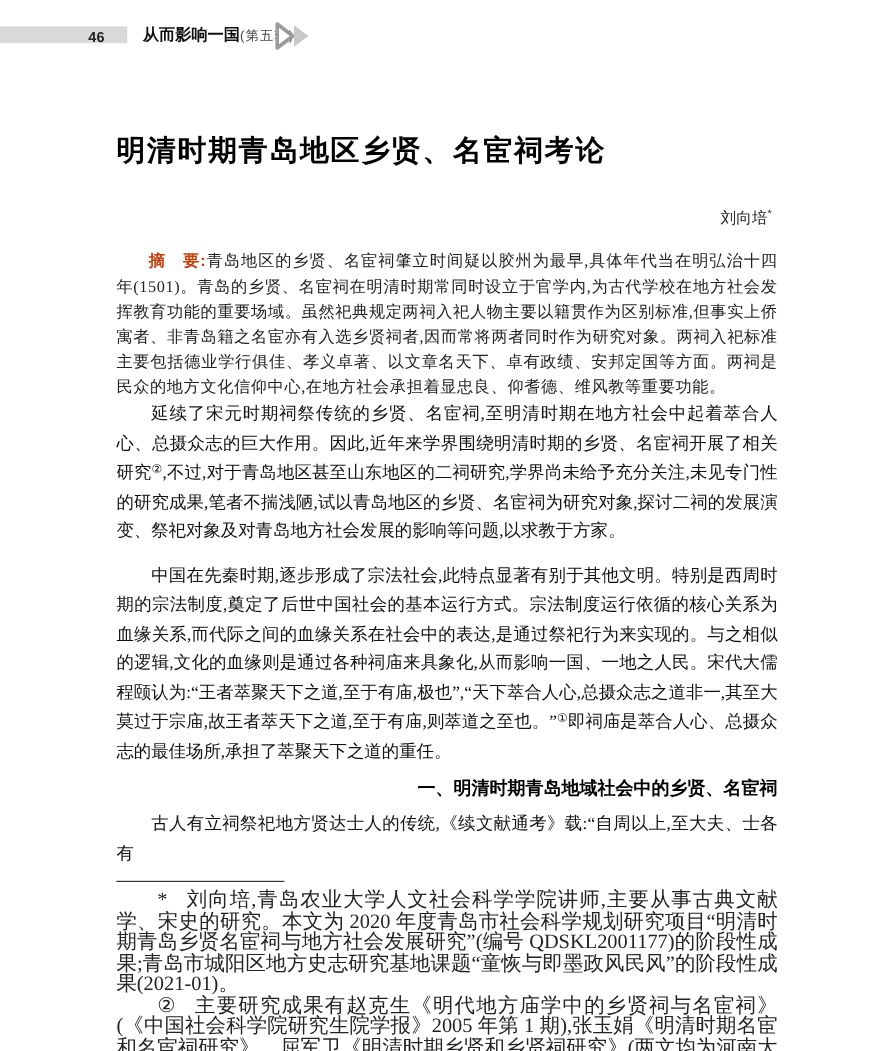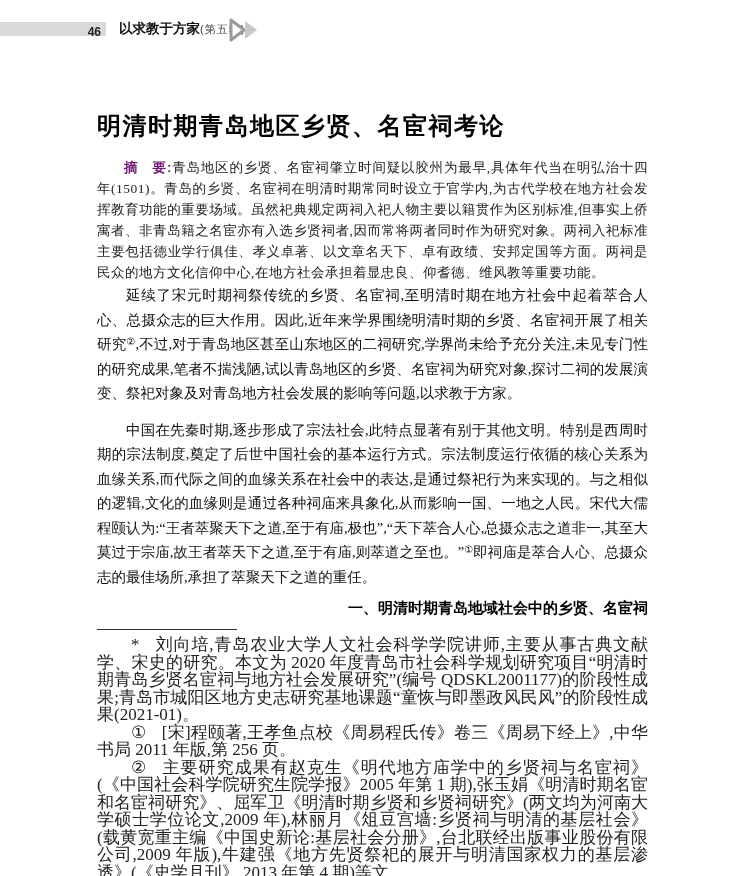--- a/index.html
+++ b/index.html
@@ -19,21 +19,21 @@
   .running-header { position: absolute; top: 20px; left: 0; right: 0; height: 26px; }
   .pagenum-bar {
     position: absolute; left: 0; top: 2px;
     width: 106px; height: 14px;
     background: #d9d9d9;
     text-align: right;
   }
   .pagenum {
     font-family: "Liberation Sans", "DejaVu Sans", sans-serif;
     font-size: 12px; font-weight: 700; line-height: 14px;
-    padding-right: 5px; color: #222; margin-top: 11px;
+    padding-right: 19px; color: #222; margin-top: 11px;
   }
   .series-title {
     position: absolute; left: 119px; top: 0;
     font-family: "Liberation Sans", "DejaVu Sans", sans-serif;
     font-size: 13.5px; font-weight: 700; line-height: 18px; color: #111;
     white-space: nowrap;
   }
   .series-volume {
     font-size: 11px; font-weight: 400; color: #444;
     letter-spacing: 1px;
@@ -66,21 +66,21 @@
     margin: 0;
     font-size: 13.5px; line-height: 21px;
     letter-spacing: 0.5px;
     text-align: justify;
     text-indent: 2em;
     color: #222;
   }
   .abstract { margin-top: 16px; }
   .block-label {
     font-family: "Liberation Sans", "DejaVu Sans", sans-serif;
-    font-weight: 700; font-style: normal; color: #701a75;
+    font-weight: 700; font-style: normal; color: #c2410c;
   }
 
   .body-para {
     margin: 0;
     font-size: 14.5px; line-height: 24.5px;
     text-align: justify;
     text-indent: 2em;
     color: #111;
   }
   .para-1 { margin-top: 12px; }
@@ -112,59 +112,60 @@
 </head>
 <body>
 
 <div class="page">
 
   <div class="running-header">
     <div class="pagenum-bar">
       <span class="pagenum">46</span>
     </div>
     <div class="series-title">
-      <span>以求教于方家</span><span class="series-volume">(第五辑)</span>
+      <span>从而影响一国</span><span class="series-volume">(第五辑)</span>
     </div>
     <span class="header-arrows">
       <svg width="40" height="24" viewBox="0 0 40 24">
         <polygon points="3,2 16,12 3,22" fill="#ffffff" stroke="#9b9b9b" stroke-width="3" stroke-linejoin="round"></polygon>
         <polygon points="17,3 29,12 17,21" fill="#c8c8c8"></polygon>
       </svg>
     </span>
   </div>
 
   <div class="content">
 
     <h1 class="article-title">明清时期青岛地区乡贤、名宦祠考论</h1>
 
+    <div class="author-line">
+      <span>刘向培</span><sup>*</sup>
+    </div>
 
     <p class="abstract">
       <span class="block-label">摘　要:</span><span>青岛地区的乡贤、名宦祠肇立时间疑以胶州为最早,具体年代当在明弘治十四年(1501)。青岛的乡贤、名宦祠在明清时期常同时设立于官学内,为古代学校在地方社会发挥教育功能的重要场域。虽然祀典规定两祠入祀人物主要以籍贯作为区别标准,但事实上侨寓者、非青岛籍之名宦亦有入选乡贤祠者,因而常将两者同时作为研究对象。两祠入祀标准主要包括德业学行俱佳、孝义卓著、以文章名天下、卓有政绩、安邦定国等方面。两祠是民众的地方文化信仰中心,在地方社会承担着显忠良、仰耆德、维风教等重要功能。</span>
     </p>
 
 
     <p class="body-para para-2">
       <span>延续了宋元时期祠祭传统的乡贤、名宦祠,至明清时期在地方社会中起着萃合人心、总摄众志的巨大作用。因此,近年来学界围绕明清时期的乡贤、名宦祠开展了相关研究</span><span class="note-ref">②</span><span>,不过,对于青岛地区甚至山东地区的二祠研究,学界尚未给予充分关注,未见专门性的研究成果,笔者不揣浅陋,试以青岛地区的乡贤、名宦祠为研究对象,探讨二祠的发展演变、祭祀对象及对青岛地方社会发展的影响等问题,以求教于方家。</span>
     </p>
 
     <p class="body-para para-1">
       <span>中国在先秦时期,逐步形成了宗法社会,此特点显著有别于其他文明。特别是西周时期的宗法制度,奠定了后世中国社会的基本运行方式。宗法制度运行依循的核心关系为血缘关系,而代际之间的血缘关系在社会中的表达,是通过祭祀行为来实现的。与之相似的逻辑,文化的血缘则是通过各种祠庙来具象化,从而影响一国、一地之人民。宋代大儒程颐认为:“王者萃聚天下之道,至于有庙,极也”,“天下萃合人心,总摄众志之道非一,其至大莫过于宗庙,故王者萃天下之道,至于有庙,则萃道之至也。”</span><span class="note-ref">①</span><span>即祠庙是萃合人心、总摄众志的最佳场所,承担了萃聚天下之道的重任。</span>
     </p>
 
     <h2 class="section-heading">一、明清时期青岛地域社会中的乡贤、名宦祠</h2>
 
+    <p class="body-para para-3">古人有立祠祭祀地方贤达士人的传统,《续文献通考》载:“自周以上,至大夫、士各有</p>
 
     <hr class="footnote-sep">
 
     <div class="footnotes">
       <p class="footnote">
         <span class="fn-marker">*</span><span>刘向培,青岛农业大学人文社会科学学院讲师,主要从事古典文献学、宋史的研究。本文为 2020 年度青岛市社会科学规划研究项目“明清时期青岛乡贤名宦祠与地方社会发展研究”(编号 QDSKL2001177)的阶段性成果;青岛市城阳区地方史志研究基地课题“童恢与即墨政风民风”的阶段性成果(2021-01)。</span>
-      </p>
-      <p class="footnote">
-        <span class="fn-marker">①</span><span>[宋]程颐著,王孝鱼点校《周易程氏传》卷三《周易下经上》,中华书局 2011 年版,第 256 页。</span>
       </p>
       <p class="footnote">
         <span class="fn-marker">②</span><span>主要研究成果有赵克生《明代地方庙学中的乡贤祠与名宦祠》(《中国社会科学院研究生院学报》2005 年第 1 期),张玉娟《明清时期名宦和名宦祠研究》、屈军卫《明清时期乡贤和乡贤祠研究》(两文均为河南大学硕士学位论文,2009 年),林丽月《俎豆宫墙:乡贤祠与明清的基层社会》(载黄宽重主编《中国史新论:基层社会分册》,台北联经出版事业股份有限公司,2009 年版),牛建强《地方先贤祭祀的展开与明清国家权力的基层渗透》(《史学月刊》,2013 年第 4 期)等文。</span>
       </p>
     </div>
 
   </div>
 </div>
 
 </body></html>

